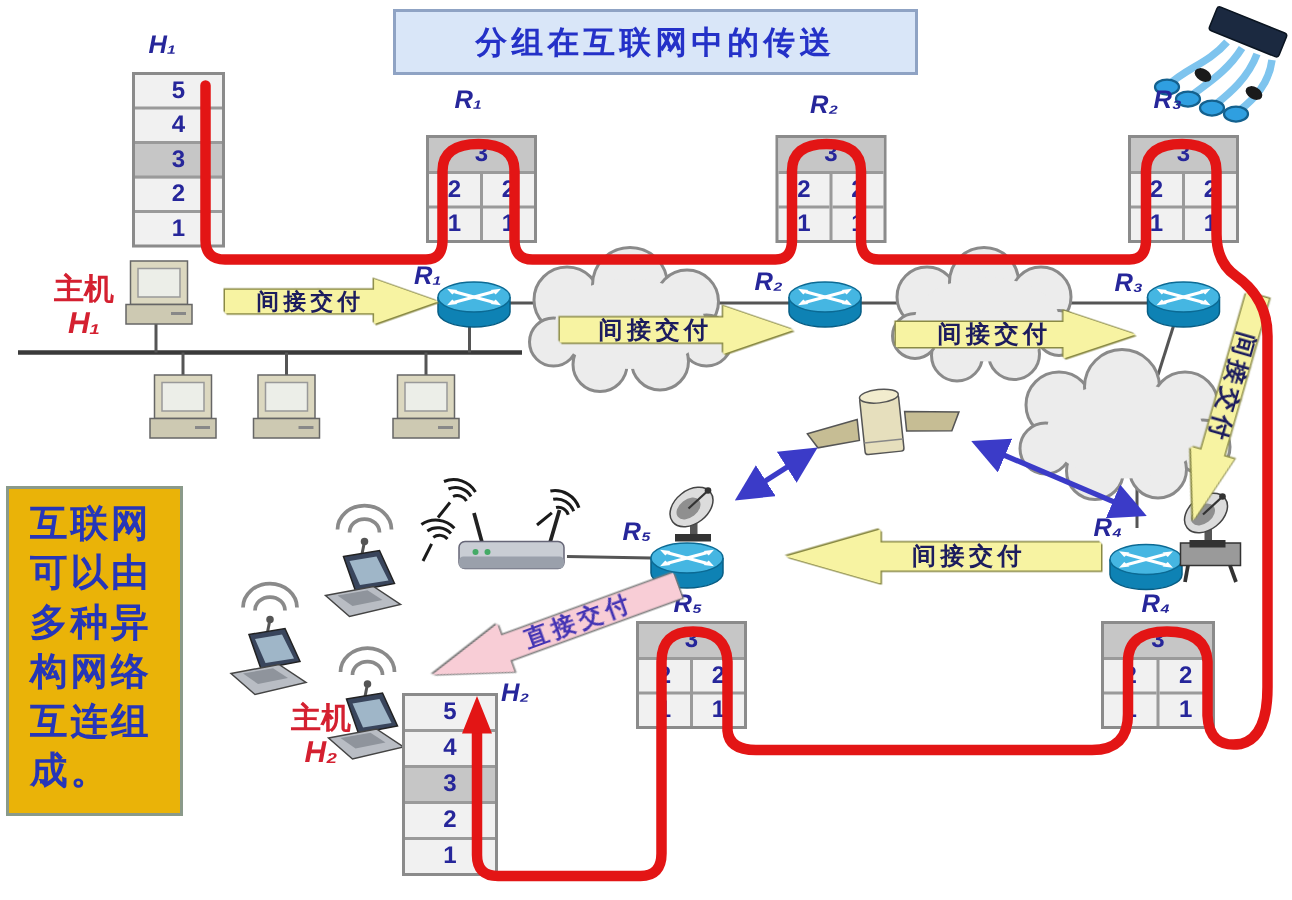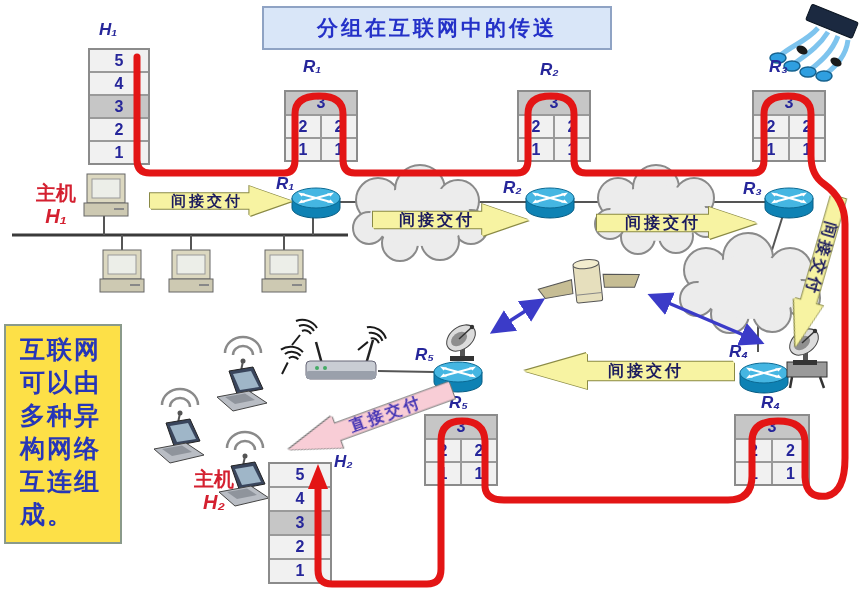--- a/index.html
+++ b/index.html
@@ -8,21 +8,21 @@
   .abs{position:absolute;}
   svg.layer{position:absolute;left:0;top:0;pointer-events:none;}
   .z0{z-index:0}.z2{z-index:2}
 
   
   .title-box{left:262px;top:6px;width:346px;height:40px;background:#d9e6f8;
     border:2px solid #8fa3c4;display:flex;align-items:center;justify-content:center;
     color:#2431c8;font-size:21px;font-weight:bold;letter-spacing:3px;z-index:1;}
 
   
-  .note-box{left:4px;top:324px;width:86px;height:202px;background:#fde047;border:2px solid #8a9a8a;
+  .note-box{left:4px;top:324px;width:86px;height:202px;background:#eab308;border:2px solid #8a9a8a;
     padding:7px 14px;color:#2636b8;font-size:25px;font-weight:bold;line-height:33px;
     letter-spacing:2px;z-index:1;}
 
   
   .hstack{border:2px solid #8b8b8b;background:#f1f1f1;z-index:1;}
   .hstack .hrow{height:21px;border-bottom:2px solid #9a9a9a;display:flex;align-items:center;
     justify-content:center;color:#26269a;font-weight:bold;font-size:16px;}
   .hstack .hrow:last-child{border-bottom:none;}
   .hstack2 .hrow{height:22px;}
   .l3{background:#c6c6c6;}

